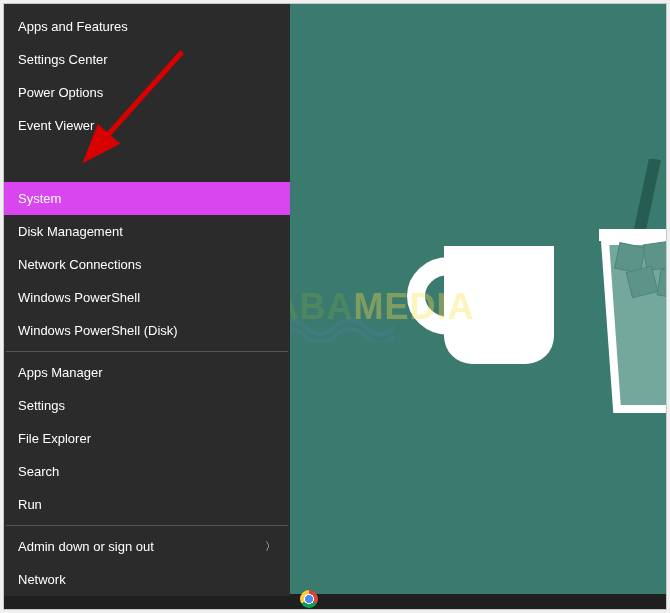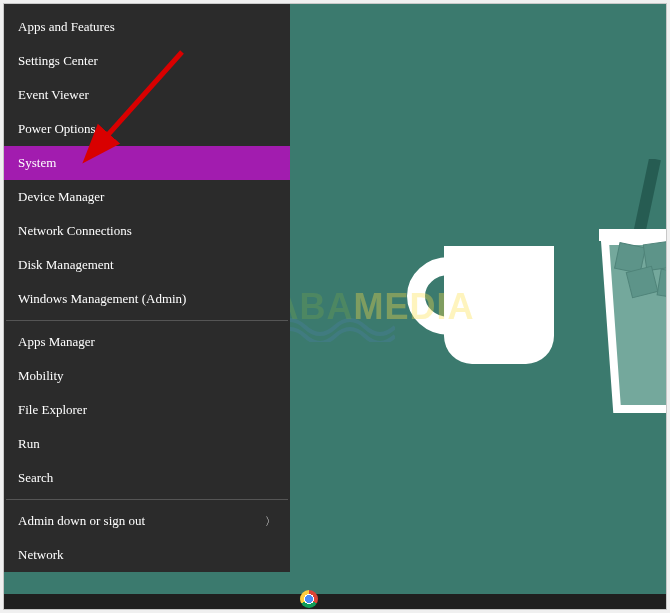--- a/index.html
+++ b/index.html
@@ -89,24 +89,24 @@
       color: #ffffff;
       padding-top: 6px;
       padding-bottom: 0;
     }
     .menu-item {
       padding: 9px 14px;
       cursor: default;
       display: flex;
       align-items: center;
       justify-content: space-between;
-      font-family: Liberation Serif, serif;
     }
     .menu-item.hover {
-      background: #a21caf;
+      background: #d946ef;
+      margin-top: 40px;
     }
     .menu-sep {
       height: 1px;
       background: #555555;
       margin: 4px 2px;
     }
     .chev {
       font-size: 11px;
       color: #e6e6e6;
     }
@@ -157,57 +157,57 @@
 
   <div class="context-menu">
 
     <div class="menu-item">
       <span>Apps and Features</span>
     </div>
     <div class="menu-item">
       <span>Settings Center</span>
     </div>
     <div class="menu-item">
+      <span>Power Options</span>
+    </div>
+    <div class="menu-item">
       <span>Event Viewer</span>
-    </div>
-    <div class="menu-item">
-      <span>Power Options</span>
     </div>
     <div class="menu-item hover">
       <span>System</span>
     </div>
     <div class="menu-item">
-      <span>Device Manager</span>
+      <span>Disk Management</span>
     </div>
     <div class="menu-item">
       <span>Network Connections</span>
     </div>
     <div class="menu-item">
-      <span>Disk Management</span>
-    </div>
-    <div class="menu-item">
-      <span>Windows Management (Admin)</span>
+      <span>Windows PowerShell</span>
+    </div>
+    <div class="menu-item">
+      <span>Windows PowerShell (Disk)</span>
     </div>
 
     <div class="menu-sep"></div>
 
     <div class="menu-item">
       <span>Apps Manager</span>
     </div>
     <div class="menu-item">
-      <span>Mobility</span>
+      <span>Settings</span>
     </div>
     <div class="menu-item">
       <span>File Explorer</span>
     </div>
     <div class="menu-item">
+      <span>Search</span>
+    </div>
+    <div class="menu-item">
       <span>Run</span>
-    </div>
-    <div class="menu-item">
-      <span>Search</span>
     </div>
 
     <div class="menu-sep"></div>
 
     <div class="menu-item">
       <span>Admin down or sign out</span>
       <span class="chev">〉</span>
     </div>
     <div class="menu-item">
       <span>Network</span>

